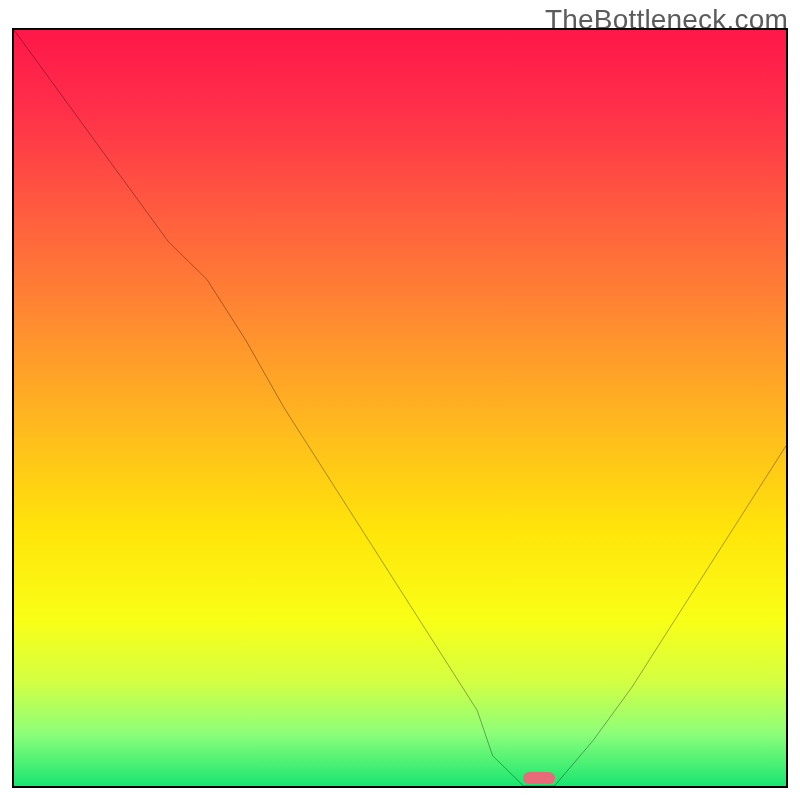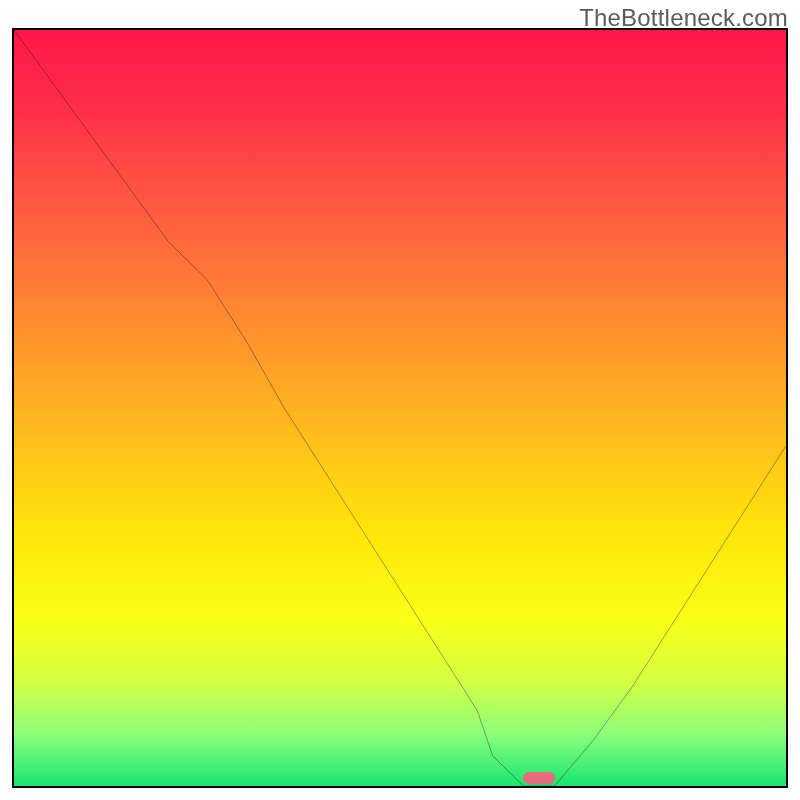--- a/index.html
+++ b/index.html
@@ -13,21 +13,21 @@
   }
   .stage {
     position: relative;
     width: 800px;
     height: 800px;
   }
   .watermark {
     position: absolute;
     top: 4px;
     right: 12px;
-    font-size: 24px;
+    font-size: 28px;
     font-weight: 400;
     color: #5b5b5b;
     letter-spacing: 0.2px;
   }
   .plot {
     position: absolute;
     left: 12px;
     top: 28px;
     width: 776px;
     height: 760px;

